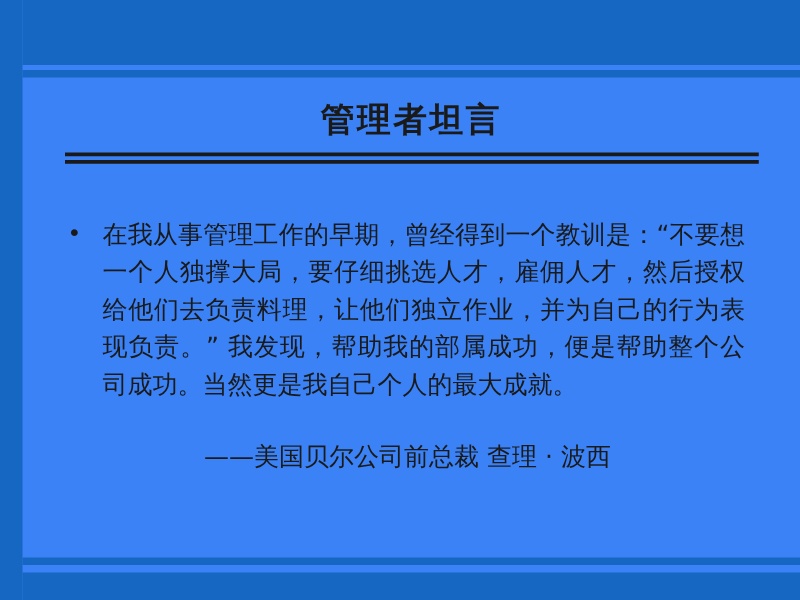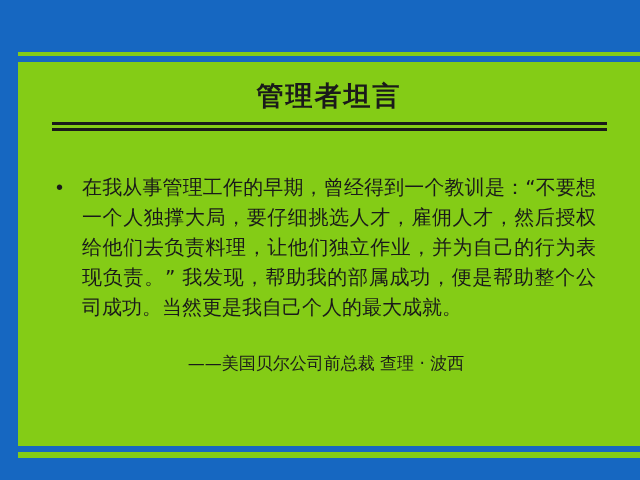--- a/index.html
+++ b/index.html
@@ -10,21 +10,21 @@
     width: 640px;
     height: 480px;
     background: #ffffff;
     font-family: "Liberation Sans", sans-serif;
     overflow: hidden;
   }
   .slide {
     position: relative;
     width: 640px;
     height: 480px;
-    background: #84cc16;
+    background: #3b82f6;
     box-sizing: border-box;
   }
   
   .left-bar {
     position: absolute;
     left: 0;
     top: 0;
     width: 18px;
     height: 480px;
     background: #1667c1;
@@ -112,21 +112,21 @@
     color: #1a1a1a;
     text-align: justify;
     font-family: "DejaVu Sans", sans-serif;
   }
   .attribution {
     position: absolute;
     left: 56px;
     top: 352px;
     width: 540px;
     text-align: center;
-    font-size: 17px;
+    font-size: 20px;
     color: #1a1a1a;
     font-family: "DejaVu Sans", sans-serif;
   }
 </style>
 </head>
 <body>
 
 <div class="slide">
 
   <div class="left-bar"></div>

